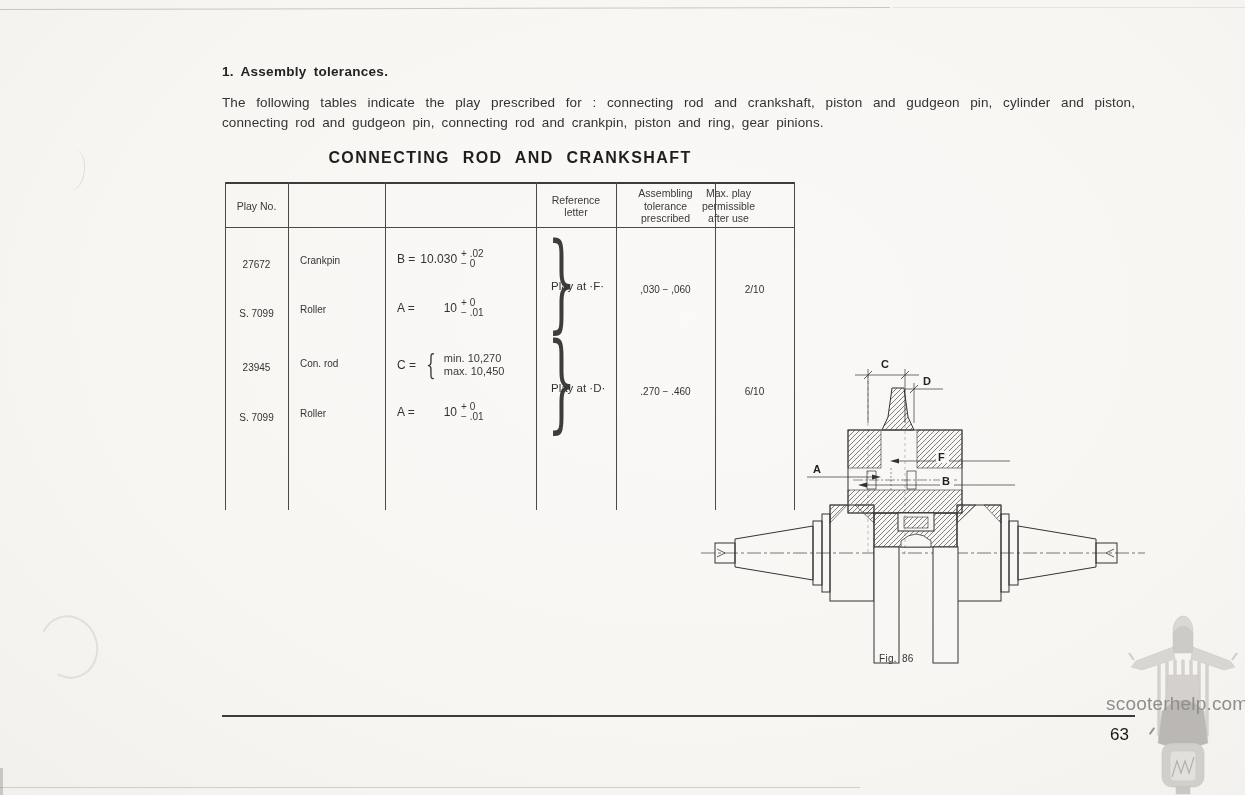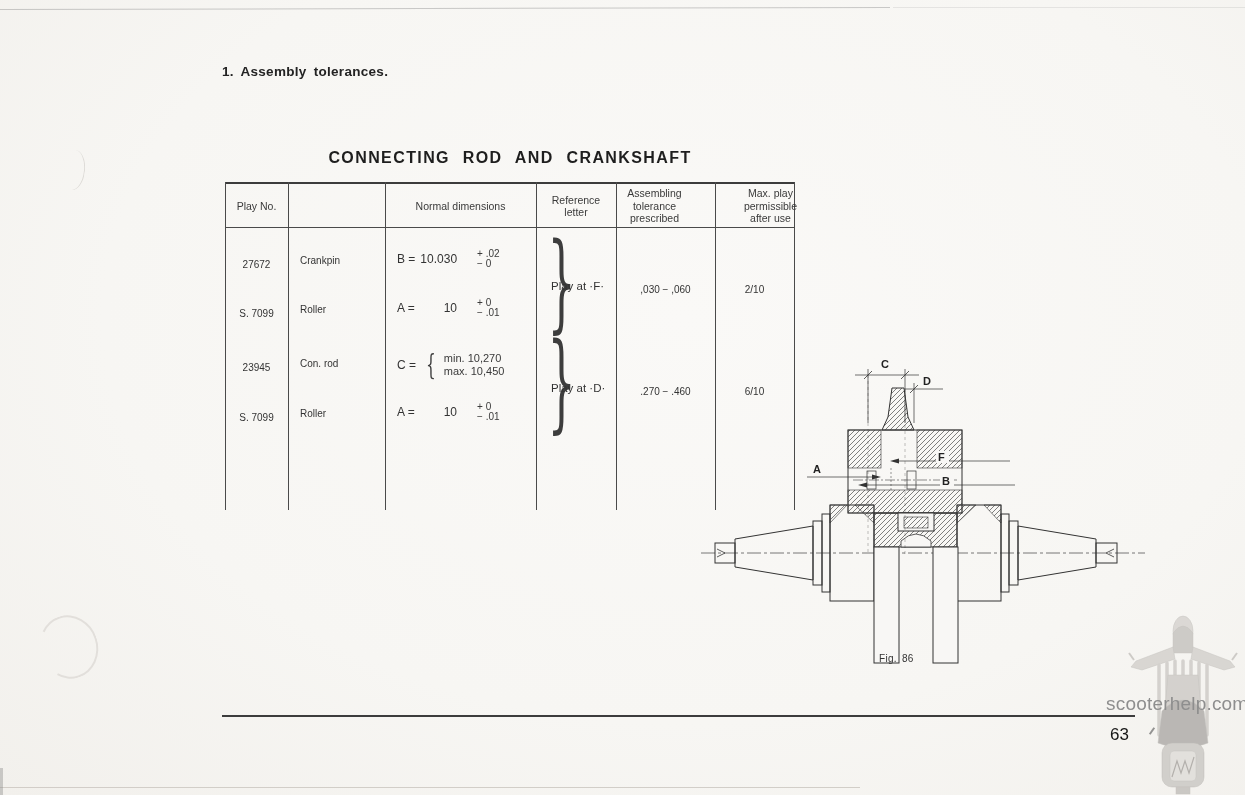--- a/index.html
+++ b/index.html
@@ -25,21 +25,21 @@
   .tbl{position:absolute;left:225px;top:182px;width:570px;height:328px;}
   .tbl .topline{position:absolute;left:0;top:0;width:570px;height:2px;background:#3c3c3c;}
   .tbl .headsep{position:absolute;left:0;top:45px;width:570px;height:1px;background:#4a4a4a;}
   .tbl .v{position:absolute;top:0;width:1px;height:328px;background:#4a4a4a;}
   .hcell{position:absolute;top:3px;height:42px;display:flex;align-items:center;justify-content:center;text-align:center;font-size:10.5px;line-height:12.5px;color:#3a3a3a;}
   .cell{position:absolute;font-size:10px;color:#333;height:18px;white-space:nowrap;}
   .cell.center{display:flex;align-items:center;justify-content:center;}
   .dimrow{position:absolute;display:flex;align-items:center;height:26px;font-size:12px;color:#333;white-space:nowrap;}
   .dimpre{margin-right:5px;}
   .gap{display:inline-block;width:24px;}
-  .tolstack{display:inline-flex;flex-direction:column;margin-left:20px;font-size:10px;line-height:10.5px;color:#3a3a3a;}
+  .tolstack{display:inline-flex;flex-direction:column;margin-left:4px;font-size:10px;line-height:10.5px;color:#3a3a3a;}
   .minmax{display:inline-flex;flex-direction:column;font-size:11px;line-height:13px;margin-left:3px;color:#3a3a3a;}
   .minibrace{font-family:"DejaVu Serif",serif;font-size:28px;font-weight:300;color:#3d3d3d;display:inline-block;transform:scaleX(.55);line-height:26px;margin:0 1px;}
   .bigbrace{position:absolute;left:303px;font-family:"DejaVu Serif",serif;font-size:106px;color:#3d3d3d;transform:scaleX(.42);transform-origin:center;line-height:98px;height:100px;}
 
   
   .fig-svg{position:absolute;left:695px;top:355px;}
   .fig-caption{position:absolute;left:879px;top:653px;font-size:10px;color:#333;letter-spacing:.3px;word-spacing:2px;}
 
   
   .footer-rule{position:absolute;left:222px;top:715px;width:913px;height:2px;background:#3c3c3c;z-index:3;}
@@ -56,38 +56,38 @@
 <div class="page">
 
   <div class="scanline-top"></div>
   <div class="scanline-top2"></div>
   <div class="arc-mark"></div>
   <div class="ring-mark"></div>
   <div class="scanline-bottom"></div>
   <div class="corner-smudge"></div>
 
   <div class="heading">1. Assembly tolerances.</div>
+  <div class="intro">The following tables indicate the play prescribed for : connecting rod and crankshaft, piston and gudgeon pin, cylinder and piston, connecting rod and gudgeon pin, connecting rod and crankpin, piston and ring, gear pinions.</div>
   <div class="tbl-title">CONNECTING ROD AND CRANKSHAFT</div>
 
   <div class="tbl">
     <div class="topline"></div>
     <div class="headsep"></div>
     <div class="v" style="left:0"></div>
     <div class="v" style="left:63px"></div>
     <div class="v" style="left:160px"></div>
     <div class="v" style="left:311px"></div>
     <div class="v" style="left:391px"></div>
     <div class="v" style="left:490px"></div>
     <div class="v" style="left:569px"></div>
 
     <div class="hcell" style="left:0;width:63px">Play No.</div>
-    <div class="hcell" style="left:160px;width:151px">Normal dimensions</div>
     <div class="hcell" style="left:311px;width:80px;padding:0 8px;box-sizing:border-box">Reference letter</div>
-    <div class="hcell" style="left:380px;width:99px;padding:0 8px;box-sizing:border-box">Assembling tolerance prescribed</div>
-    <div class="hcell" style="left:506px;width:79px;padding:0 12px;box-sizing:border-box">Max. play permissible after use</div>
+    <div class="hcell" style="left:391px;width:99px;padding:0 8px;box-sizing:border-box">Assembling tolerance prescribed</div>
+    <div class="hcell" style="left:464px;width:79px;padding:0 12px;box-sizing:border-box">Max. play permissible after use</div>
 
     <div class="cell center" style="left:0;top:73px;width:63px">27672</div>
     <div class="cell" style="left:75px;top:73px">Crankpin</div>
     <div class="dimrow" style="left:172px;top:64px">
       <span class="dimpre">B =</span>
       <span>10.030</span>
       <span class="tolstack">
         <span>+ .02</span>
         <span>− 0</span>
       </span>

